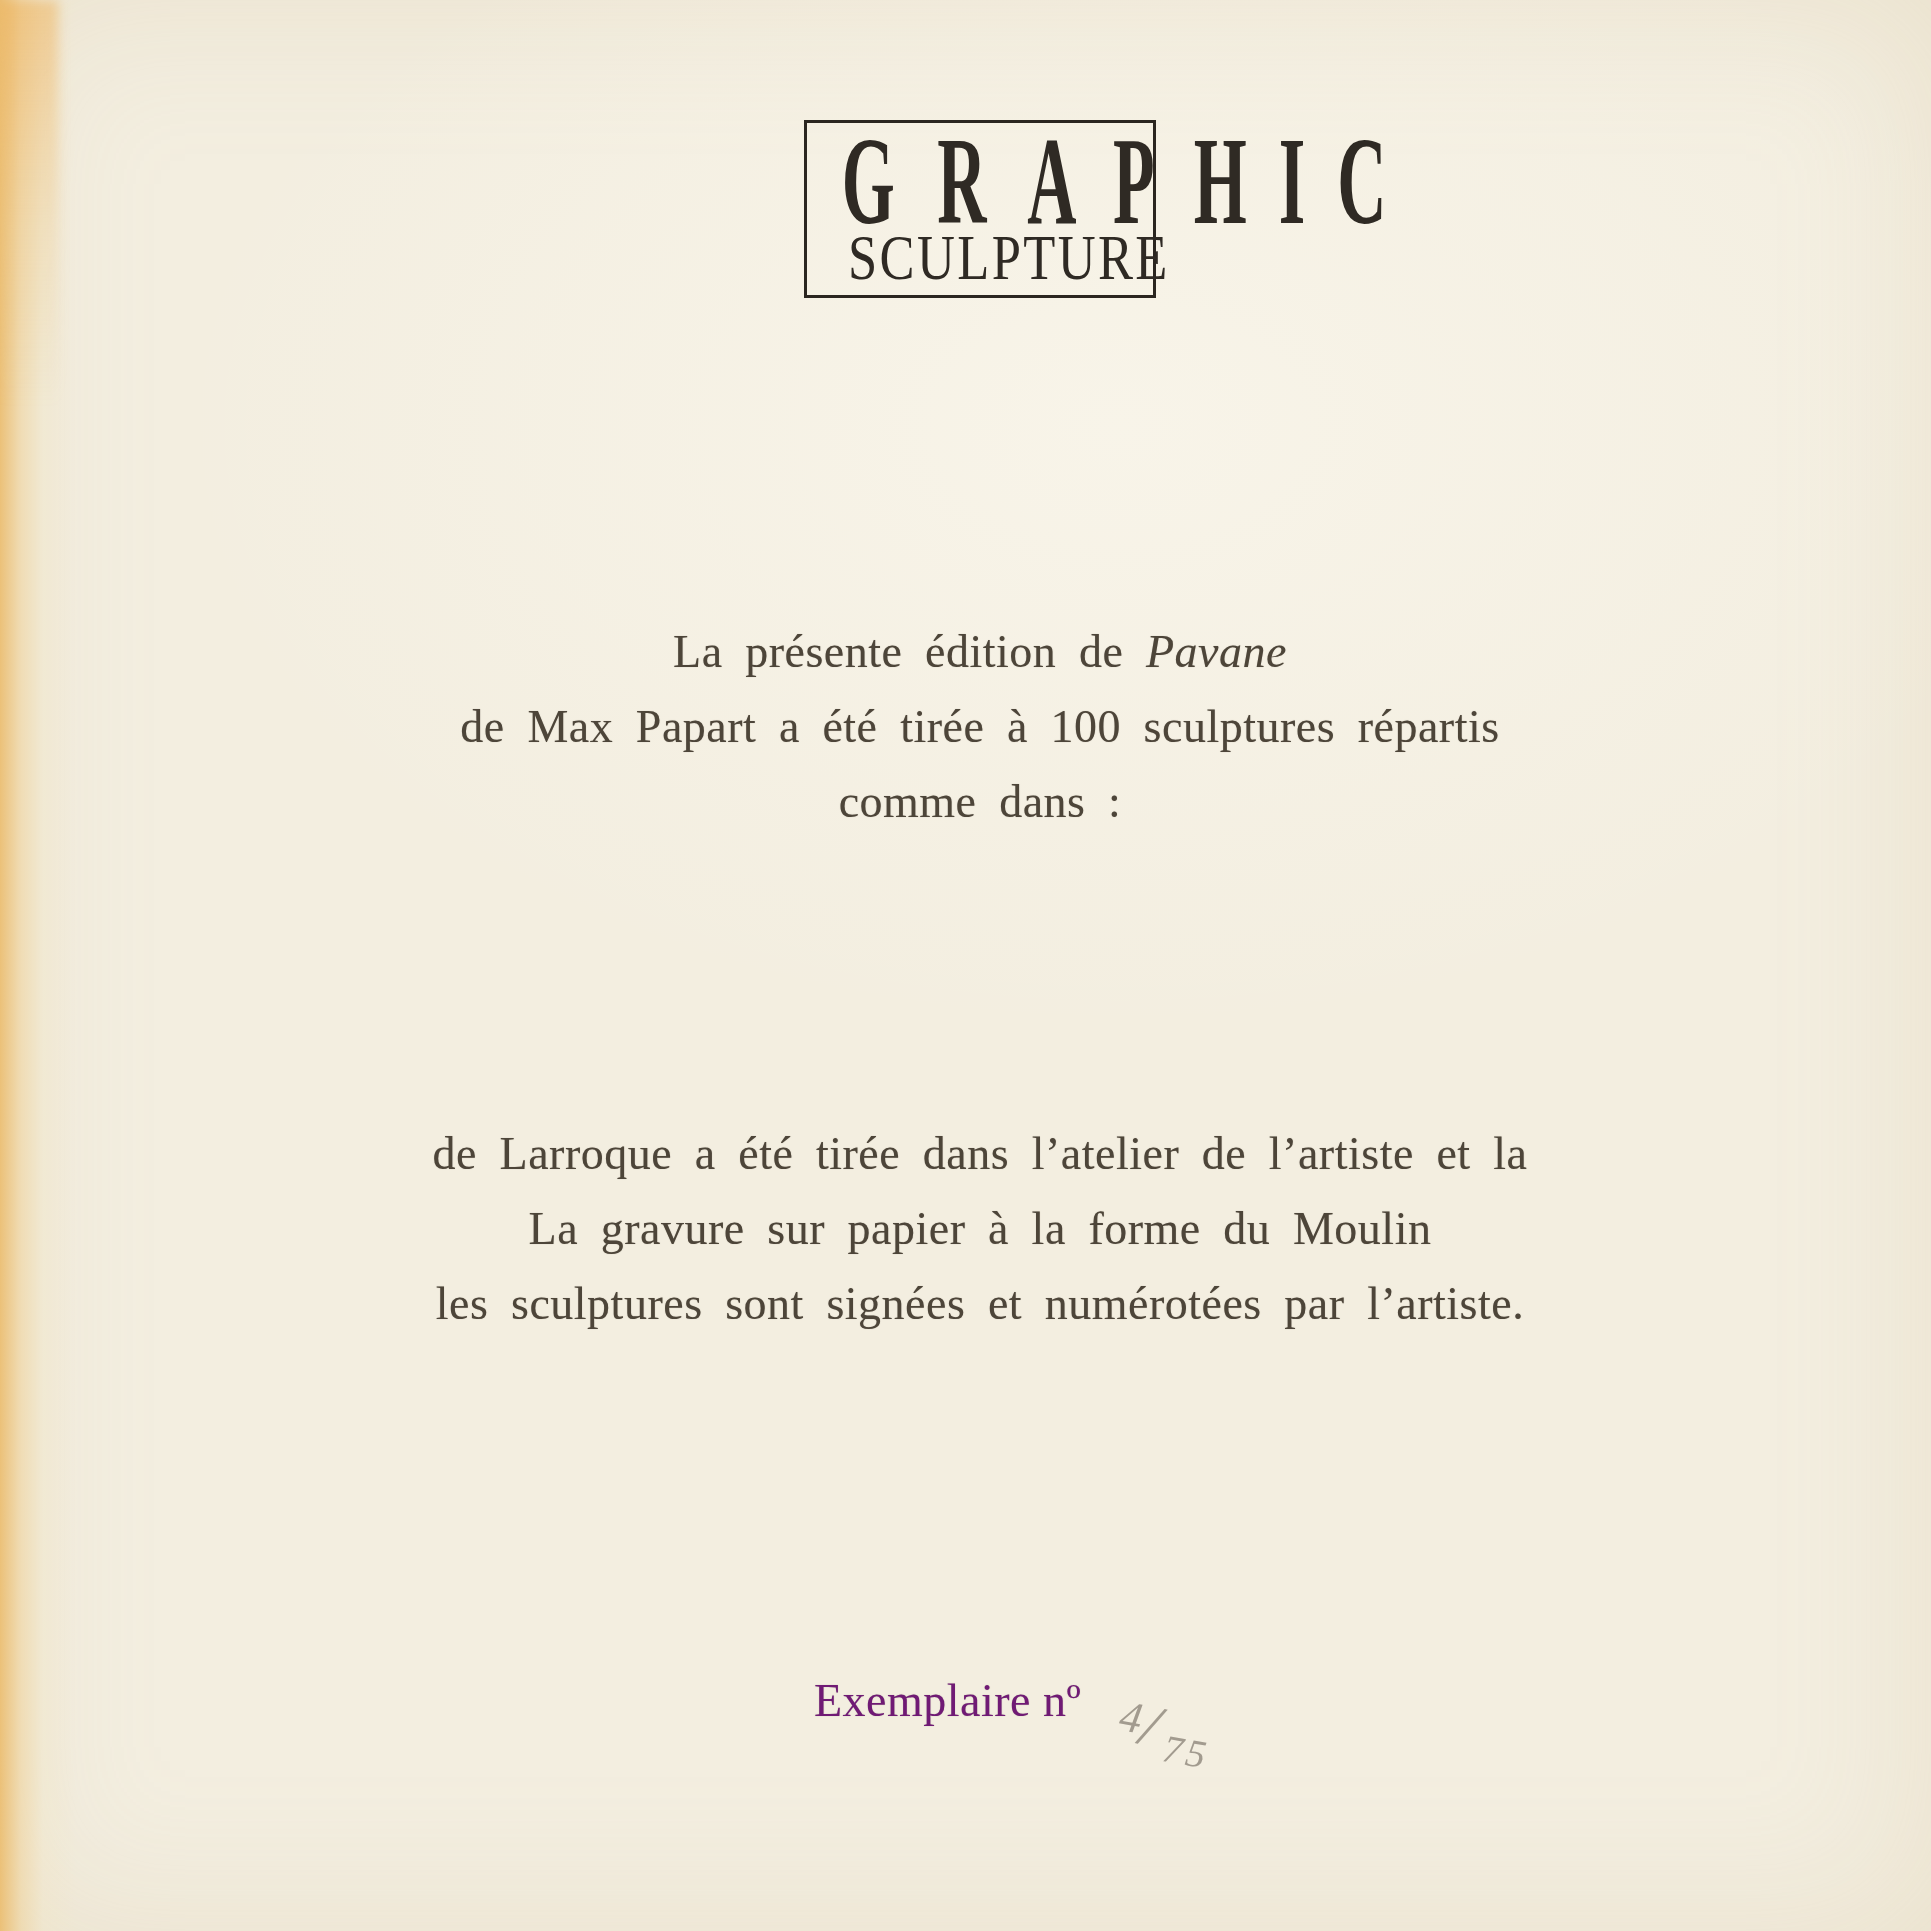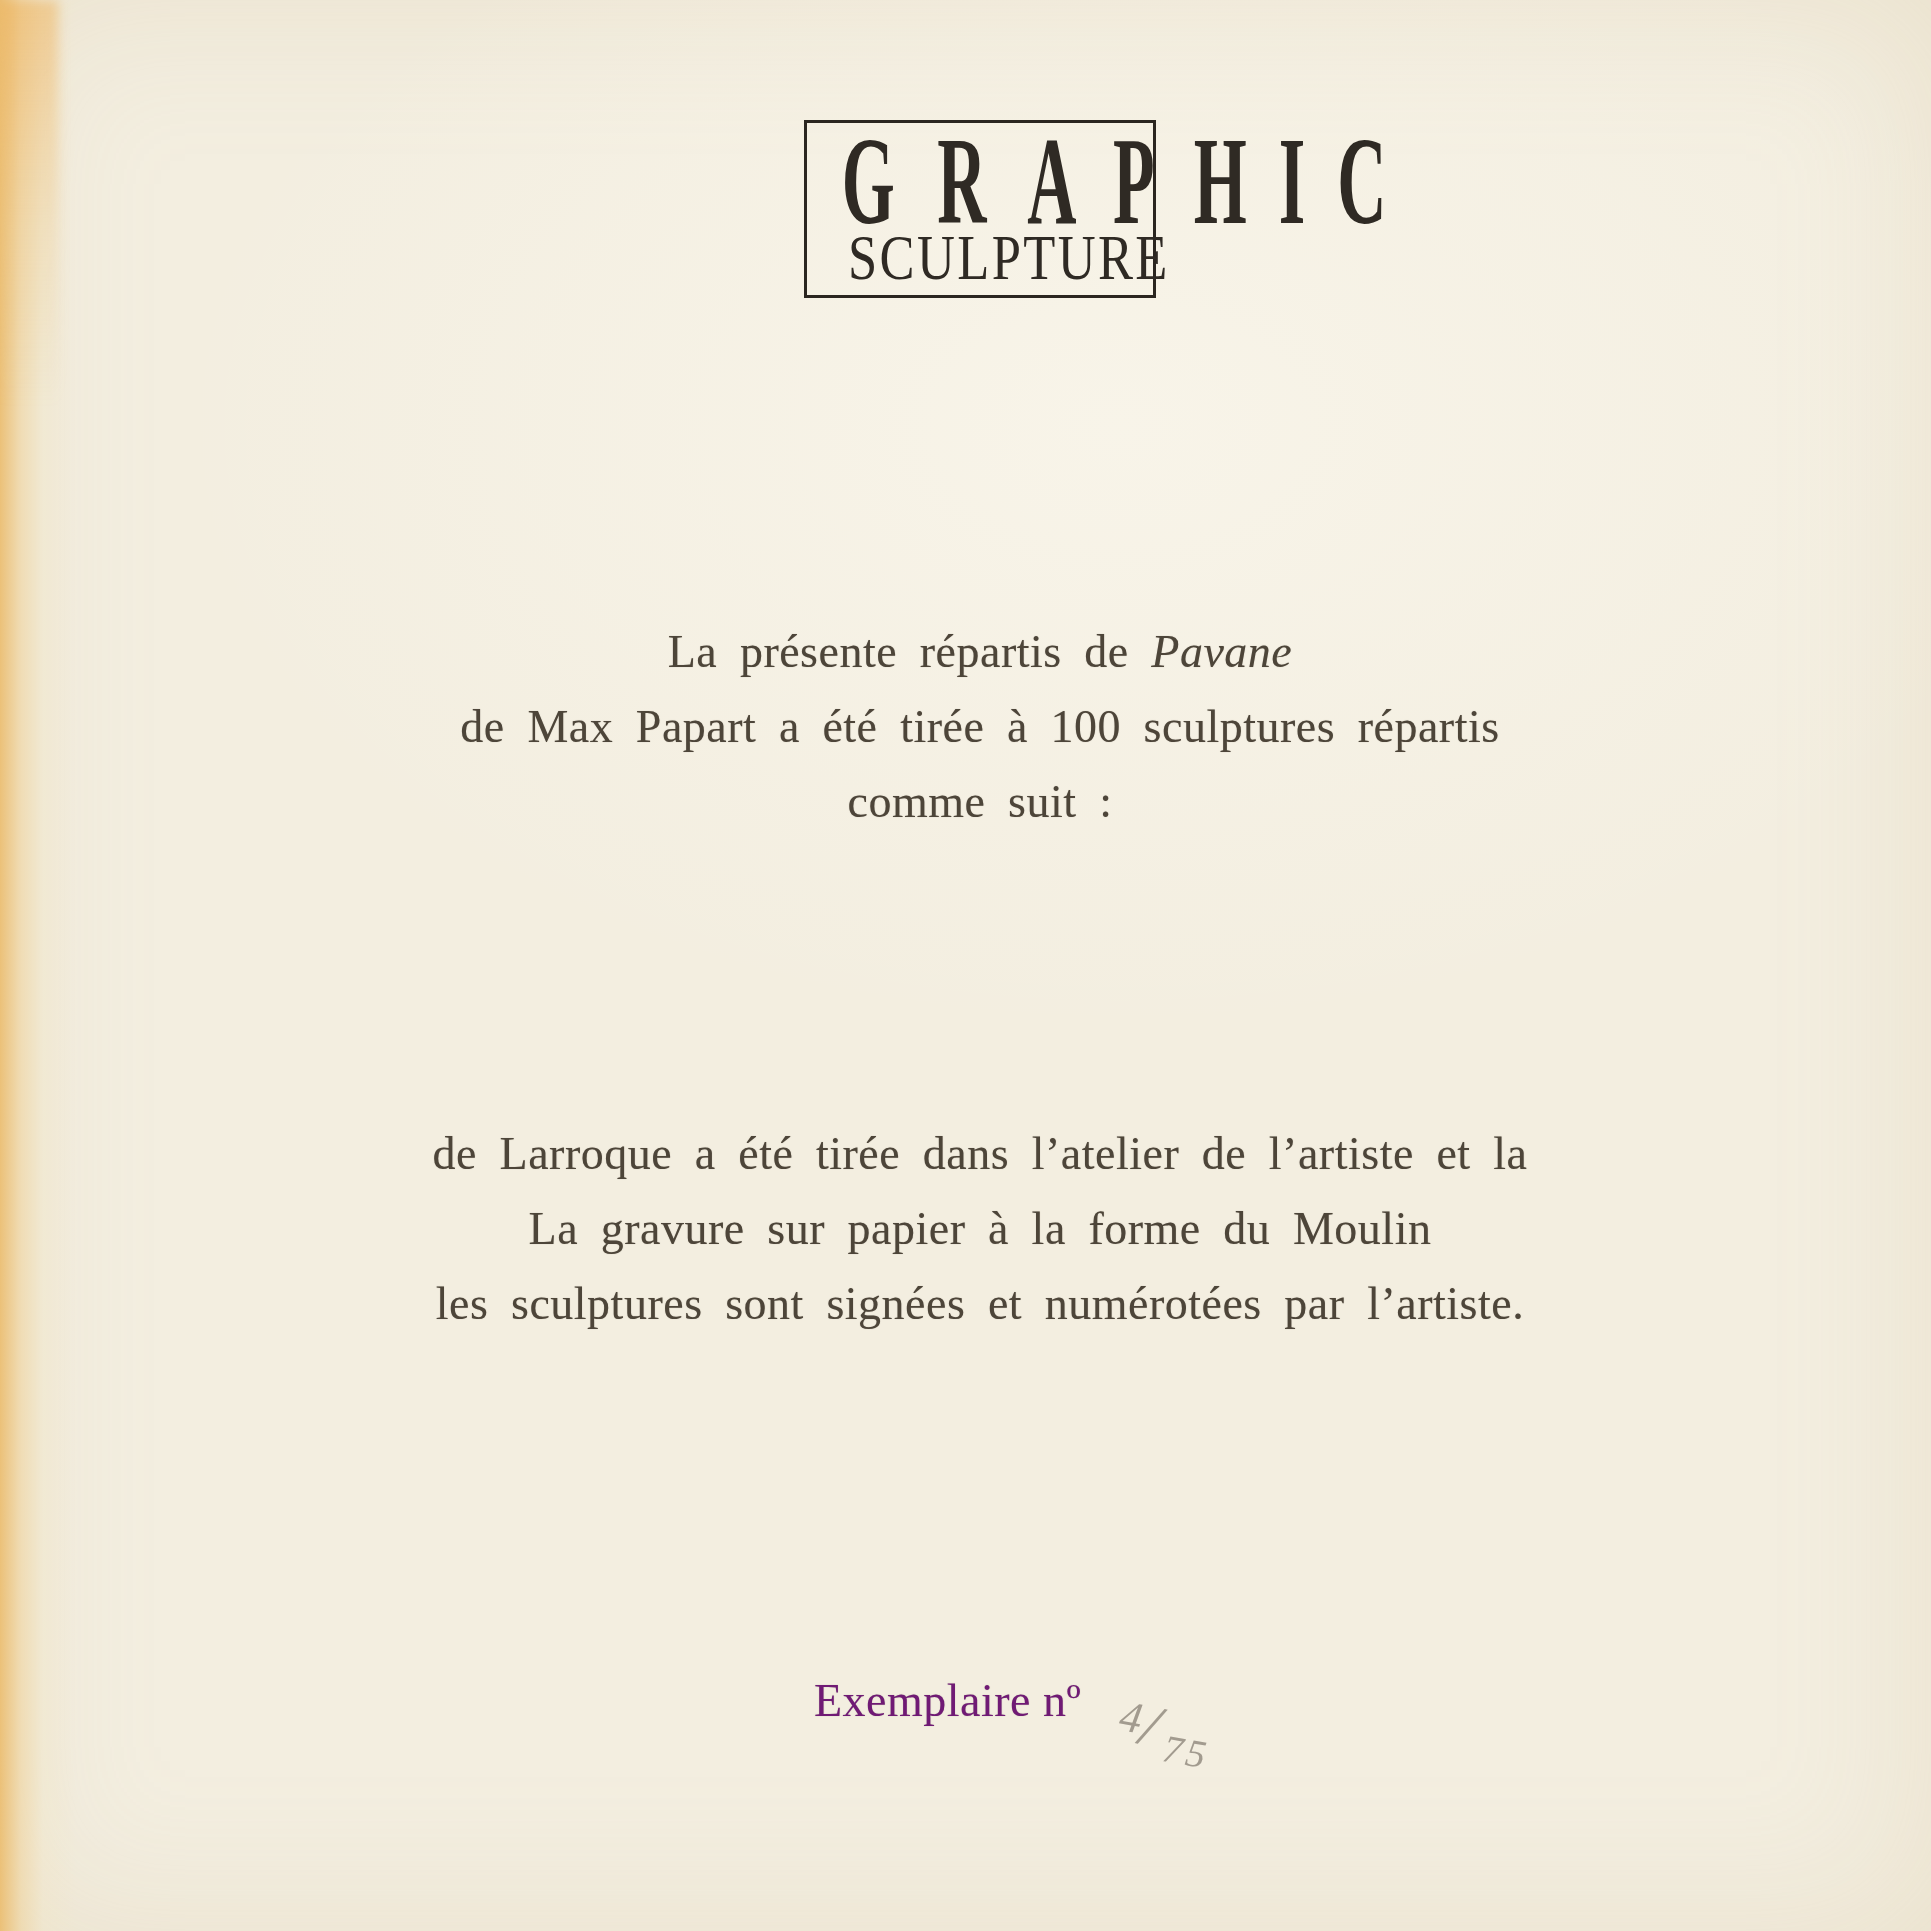--- a/index.html
+++ b/index.html
@@ -166,23 +166,23 @@
       <span class="logo-letter">A</span>
       <span class="logo-letter">P</span>
       <span class="logo-letter">H</span>
       <span class="logo-letter">I</span>
       <span class="logo-letter">C</span>
     </div>
     <div class="logo-sculpture">SCULPTURE</div>
   </div>
 
   <div class="text-col p1">
-    <div class="tline"><span>La présente répartis de </span><span class="italic">Pavane</span></div>
+    <div class="tline"><span>La présente édition de </span><span class="italic">Pavane</span></div>
     <div class="tline">de Max Papart a été tirée à 100 sculptures répartis</div>
-    <div class="tline">comme suit :</div>
+    <div class="tline">comme dans :</div>
   </div>
 
 
   <div class="text-col p3">
     <div class="tline">de Larroque a été tirée dans l’atelier de l’artiste et la</div>
     <div class="tline">La gravure sur papier à la forme du Moulin</div>
     <div class="tline">les sculptures sont signées et numérotées par l’artiste.</div>
   </div>
 
   <div class="exemplaire-line">Exemplaire nº</div>

